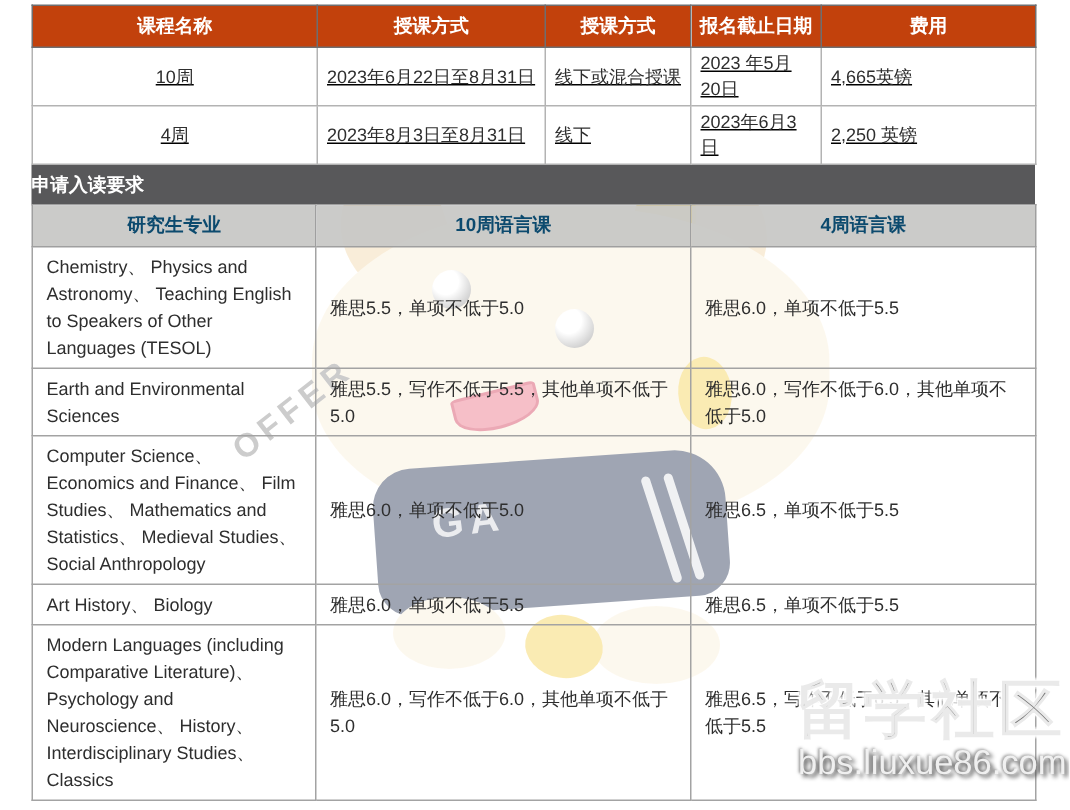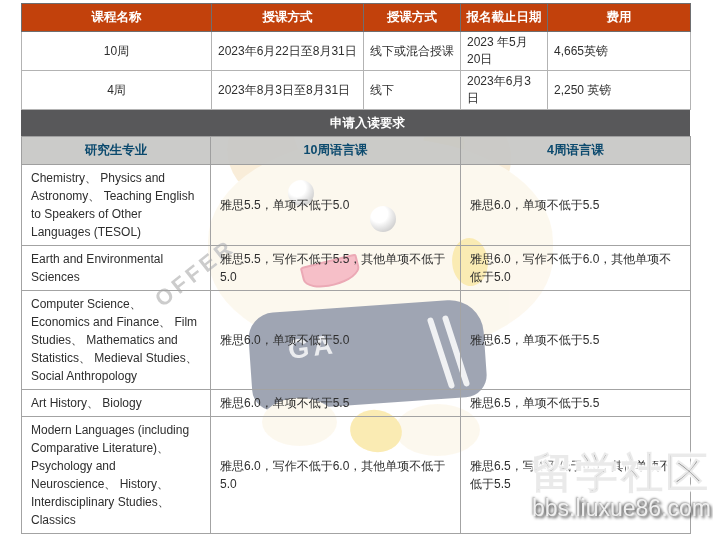--- a/index.html
+++ b/index.html
@@ -29,27 +29,27 @@
   .m-blob2 { left:282px; top:128px; width:36px; height:48px; background:#f7d86a; border-radius:60% 50% 60% 50%; transform:rotate(-12deg); }
   .m-blob3 { left:180px; top:300px; width:52px; height:42px; background:#f7d86a; border-radius:55%; transform:rotate(9deg); }
 
   
   table { border-collapse:collapse; table-layout:fixed; width:669px; margin-left:21px; position:relative; z-index:1; }
   td, th { font-size:12px; color:#2e2e2e; overflow:hidden; }
 
   
   .t1 thead tr { height:28px; }
   .t1 thead th { background:#c2410c; color:#ffffff; font-weight:bold; font-size:12.5px; border:1px solid #6e6e70; text-align:center; }
-  .t1 tbody tr { height:29px; }
+  .t1 tbody tr { height:29px;text-decoration:underline; }
   .t1 tbody td { border:1px solid #b3b3b3; background:transparent; padding:2px 6px; }
   .t1 tbody td.center { text-align:center; }
 
   
   .section-bar { width:669px; margin-left:21px; height:26px; line-height:26px; background:#58585a;
-                 color:#fff; text-align:center; font-size:12.5px; font-weight:bold; position:relative; z-index:1;padding-left:24px; }
+                 color:#fff; text-align:left; font-size:12.5px; font-weight:bold; position:relative; z-index:1; }
 
   
   .t2 thead tr { height:28px; }
   .t2 thead th { background:rgba(199,199,197,.93); color:#0c4a6e; font-weight:bold; font-size:12.5px; border:1px solid #9f9f9f; text-align:center; }
   .t2 tbody td { border:1px solid #a3a3a3; padding:4px 9px; vertical-align:middle; line-height:1.5; background:transparent; }
   .t2 tr.r1 { height:62px; } .t2 tr.r2 { height:33px; } .t2 tr.r3 { height:75px; }
   .t2 tr.r4 { height:58px; } .t2 tr.r5 { height:27px; } .t2 tr.r6 { height:71px; }
 
   
   .sitemark { position:absolute; right:2px; bottom:18px; z-index:3; text-align:right; pointer-events:none; }

